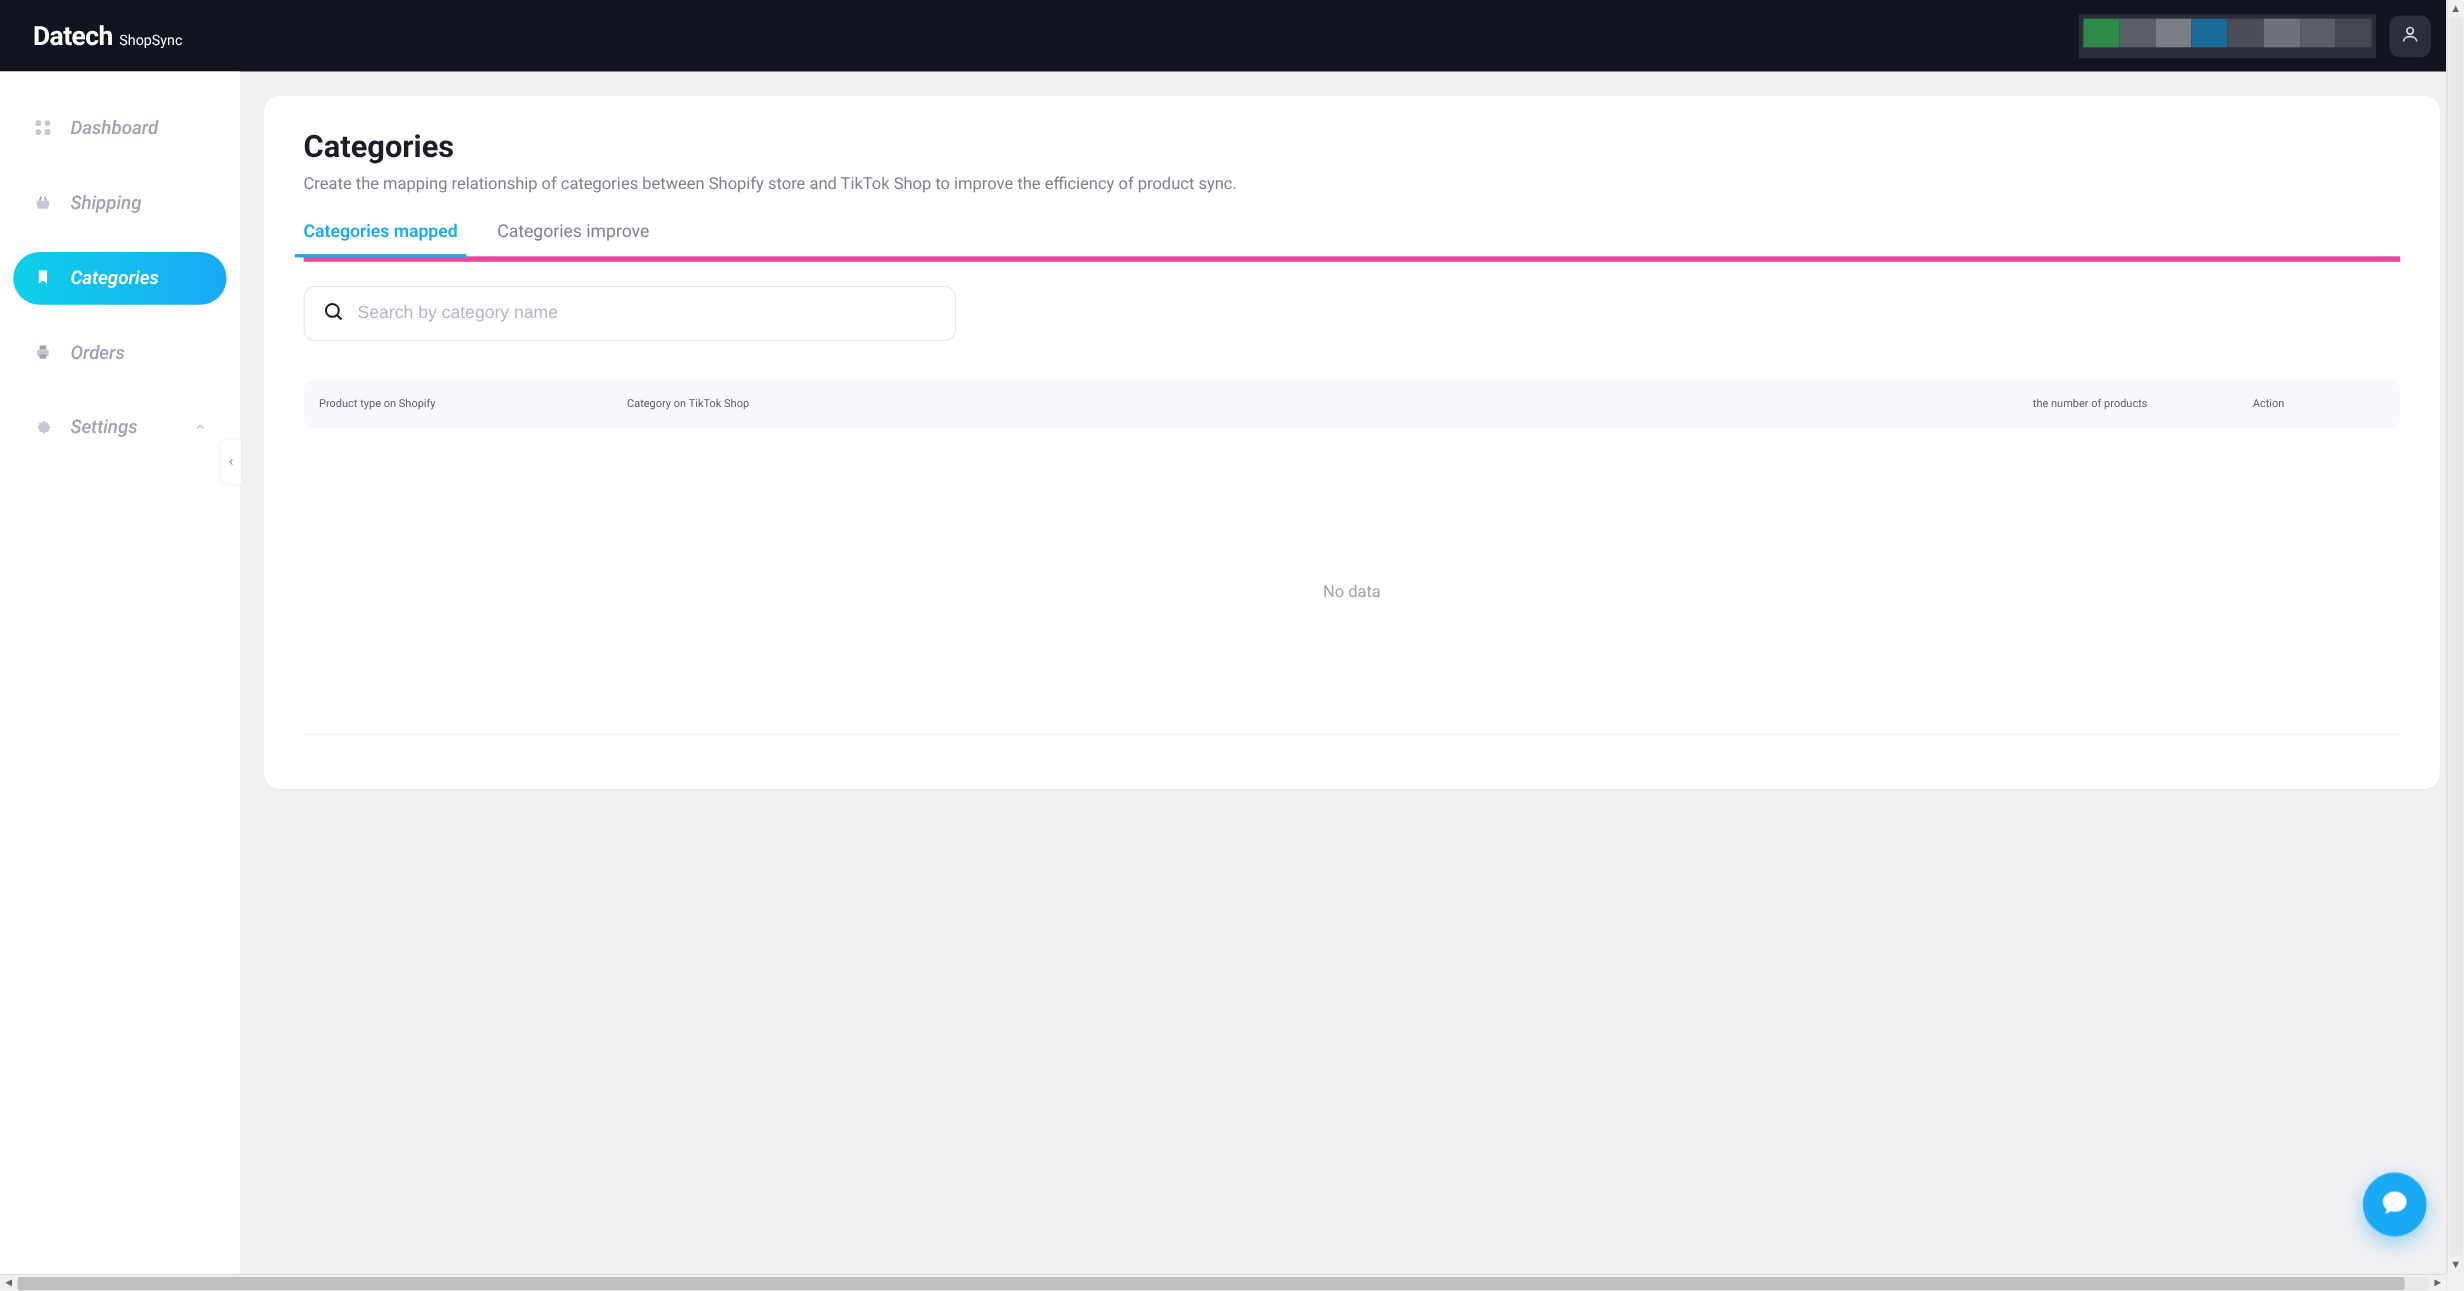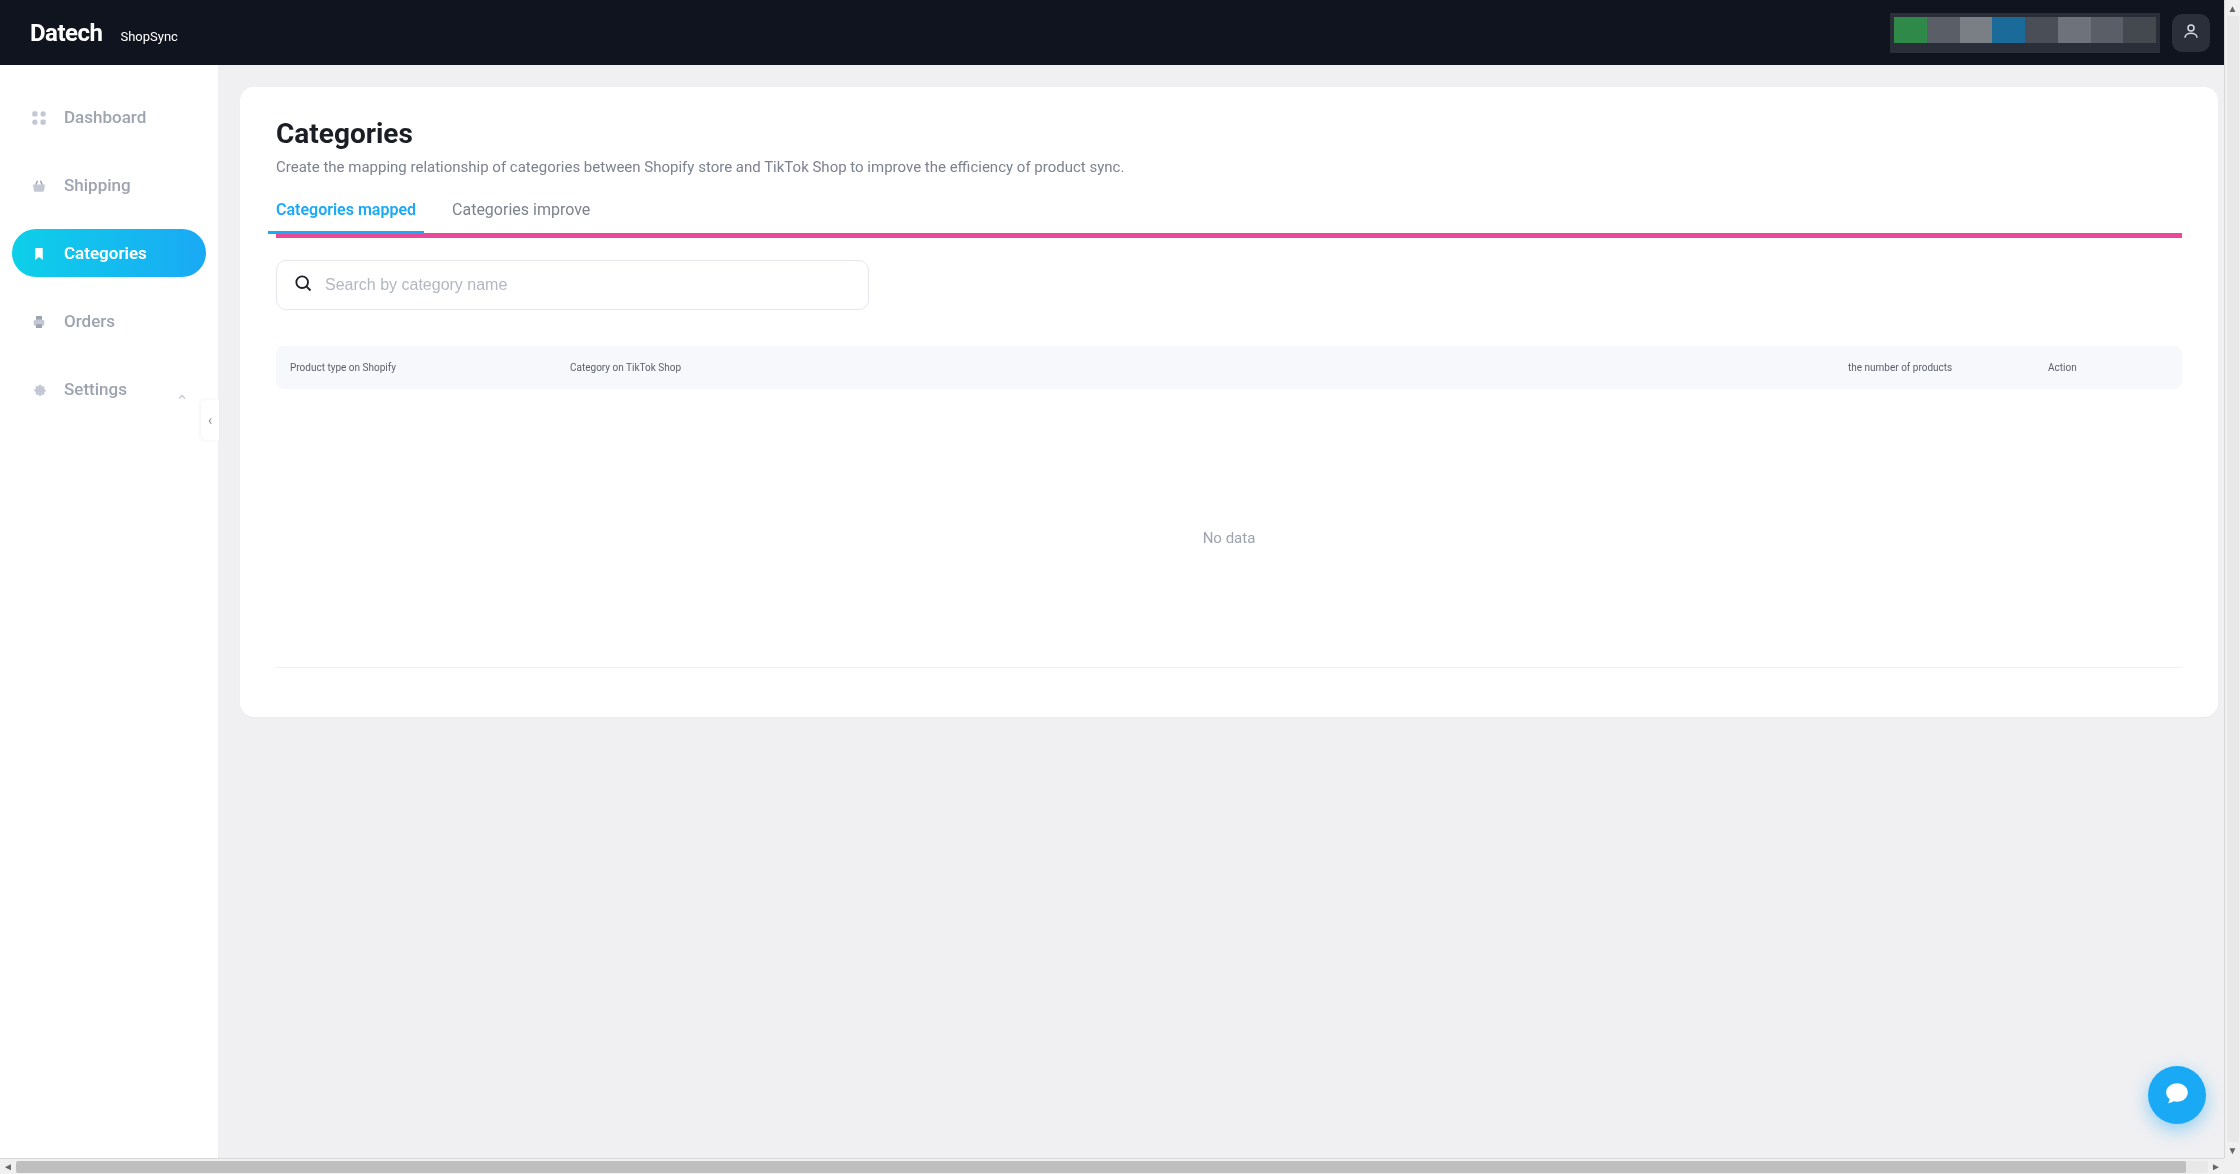--- a/index.html
+++ b/index.html
@@ -25,21 +25,21 @@
       height: 65px;
       display: flex;
       align-items: center;
       justify-content: space-between;
       padding: 0 30px;
       flex-shrink: 0;
     }
     .logo {
       display: flex;
       align-items: baseline;
-      gap: 18px;
+      gap: 6px;
     }
     .logo-main {
       color: #fff;
       font-size: 24px;
       font-weight: 700;
       letter-spacing: -0.5px;
     }
     .logo-sub {
       color: #fff;
       font-size: 13px;
@@ -91,29 +91,30 @@
     
     .sidebar {
       width: 218px;
       background: #fff;
       padding: 28px 12px 12px 12px;
       flex-shrink: 0;
       position: relative;
     }
     .nav-item {
       display: flex;
-      align-items: flex-end;
+      align-items: flex-start;
       gap: 16px;
       padding: 14px 18px;
       border-radius: 28px;
       color: #9ea3b0;
       font-size: 17px;
       font-weight: 500;
       cursor: pointer;
       margin-bottom: 20px;
+      font-style: italic;
     }
     .nav-icon {
       width: 18px;
       height: 18px;
       display: flex;
       align-items: center;
       justify-content: center;
       flex-shrink: 0;
     }
     .nav-icon svg { width: 18px; height: 18px; }

